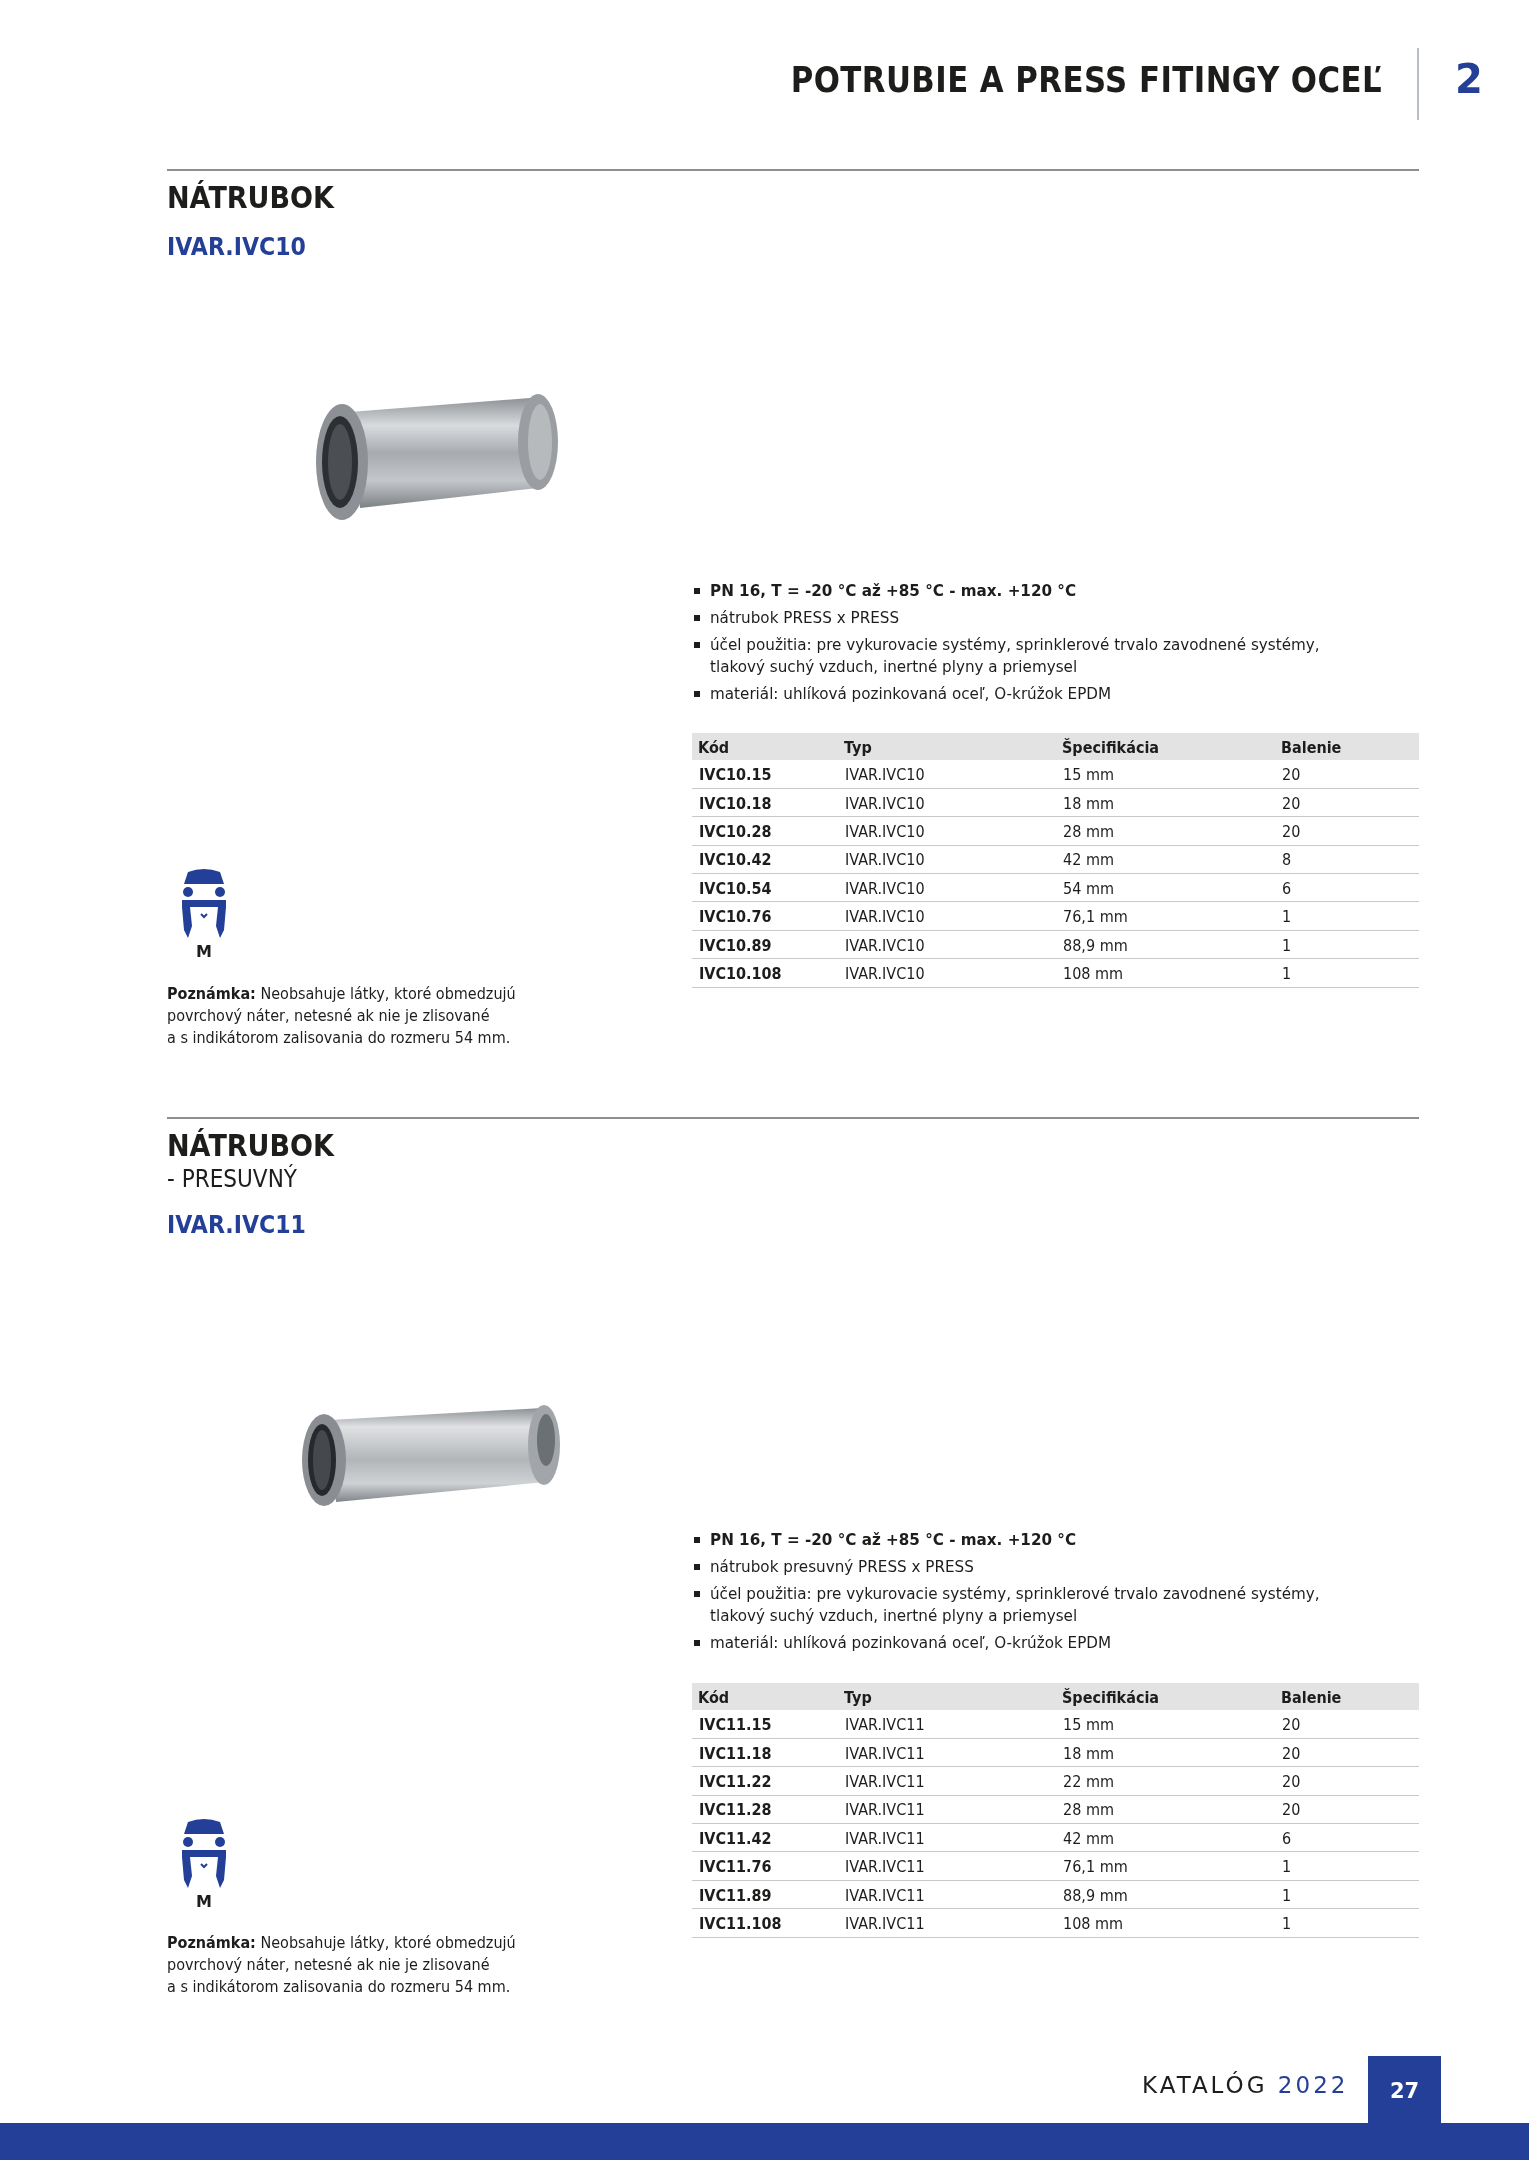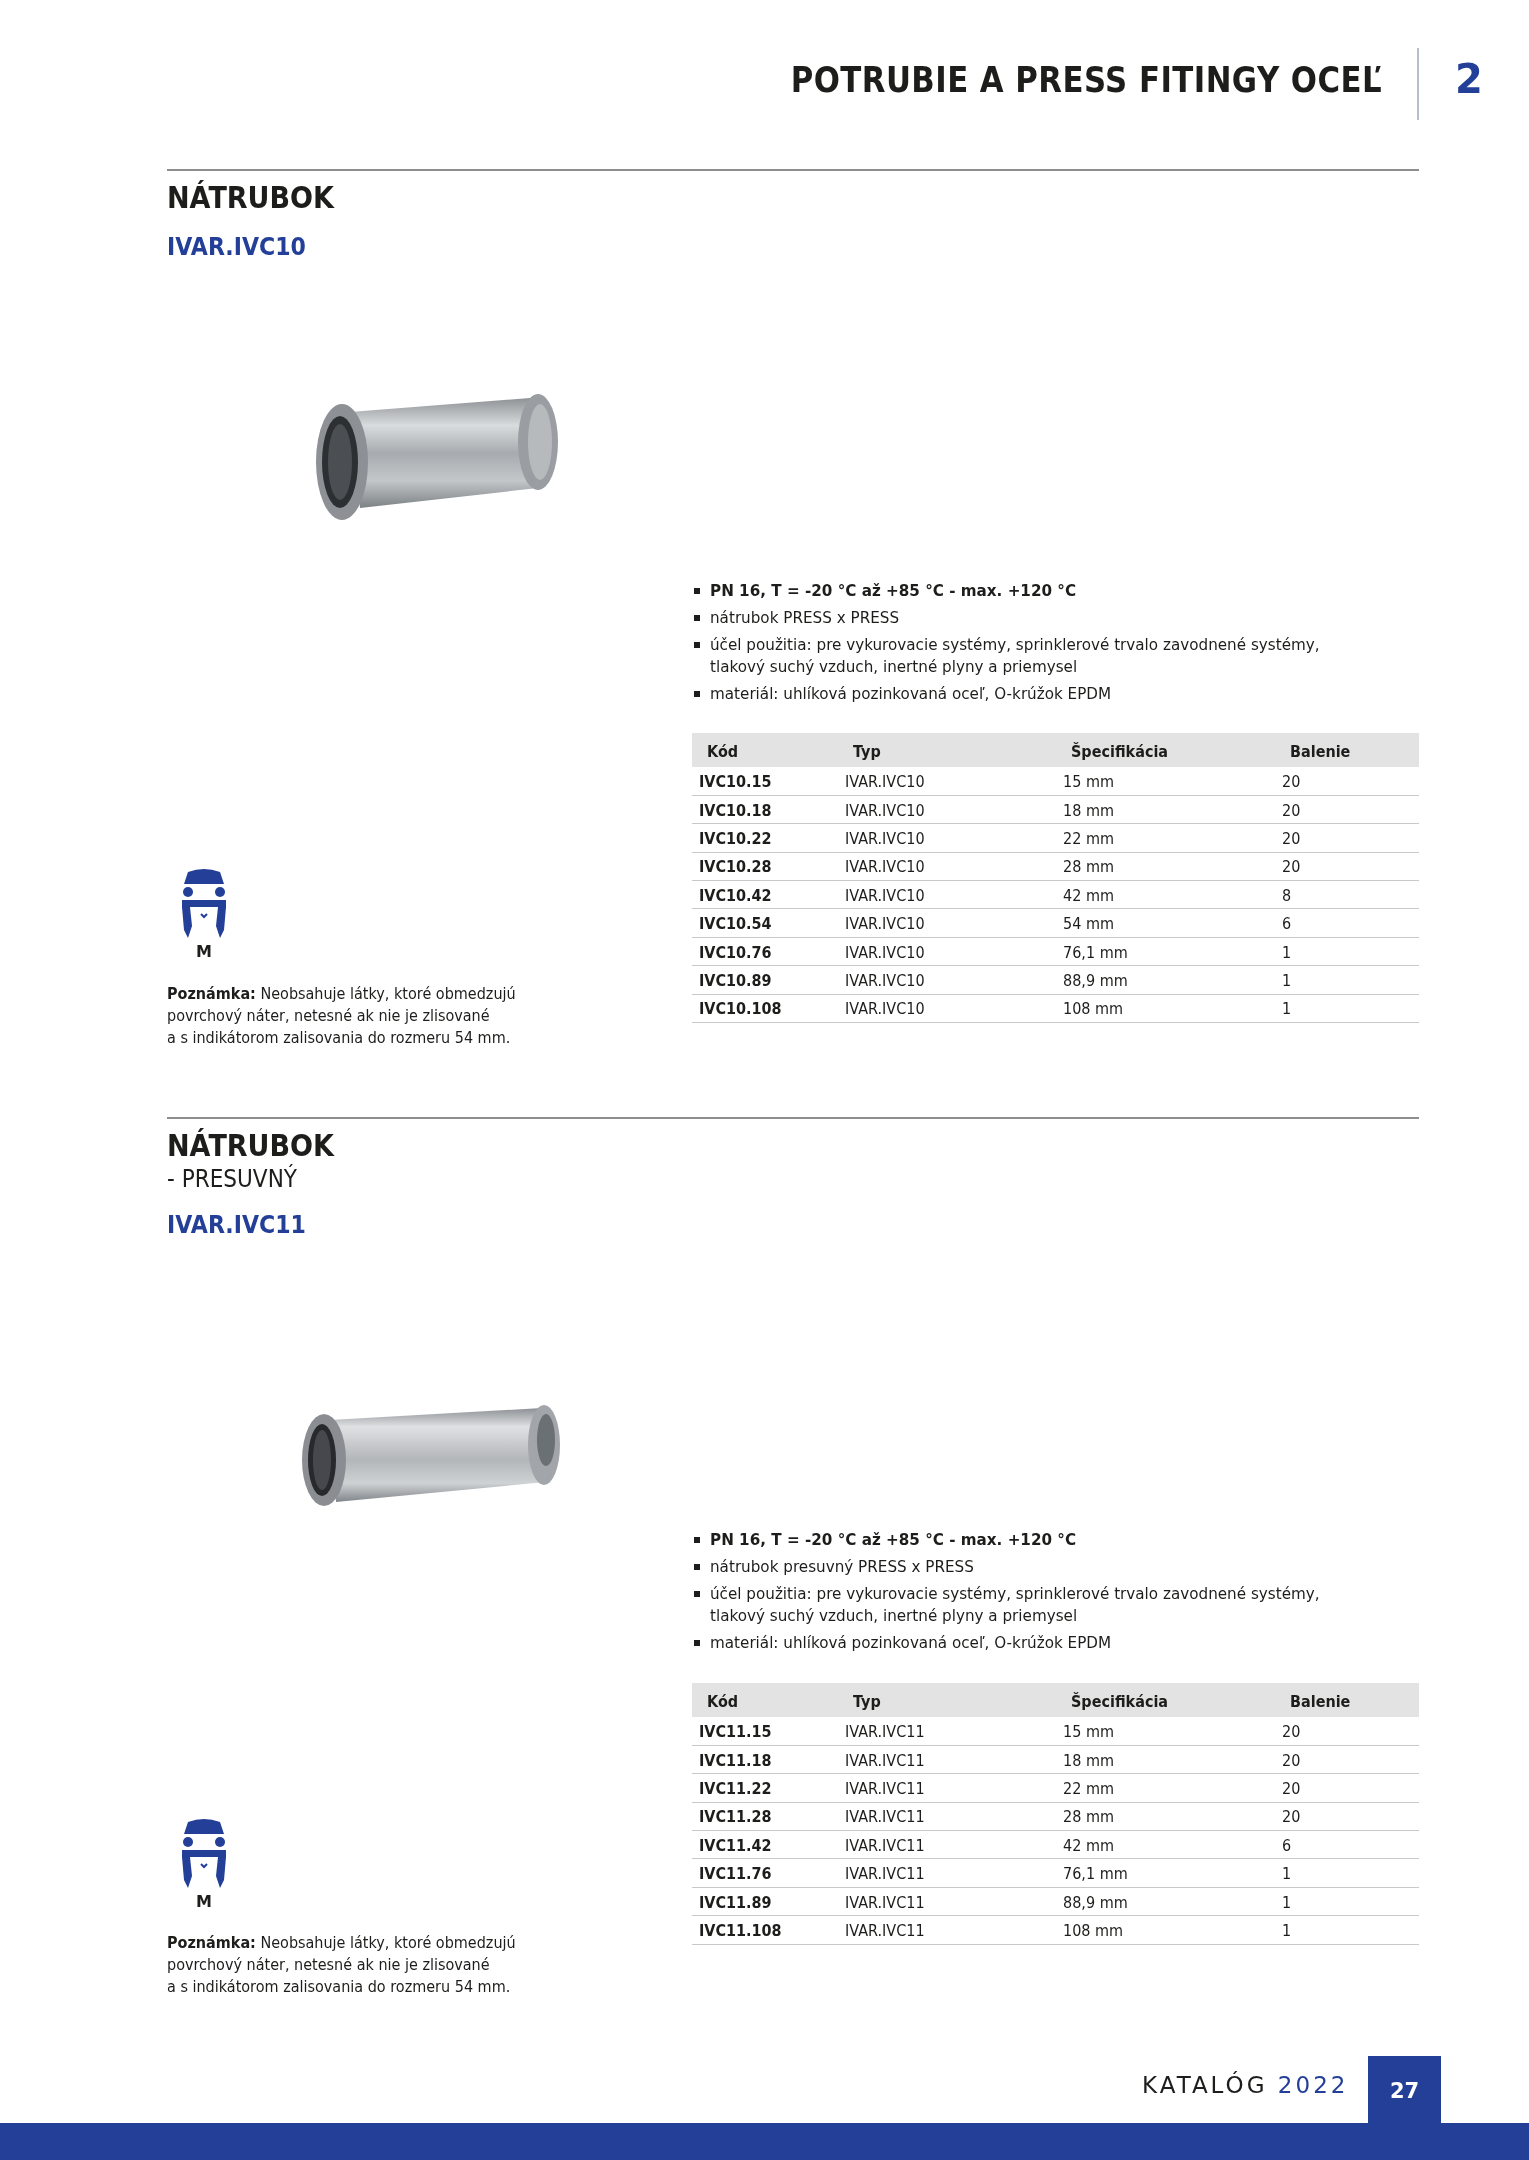--- a/index.html
+++ b/index.html
@@ -52,21 +52,21 @@
       content: ""; position: absolute; left: 2px; top: 8px; width: 6px; height: 6px; background: #1d1d1b;
     }
     .features li.bold { font-weight: 700; }
     .features li span { display: inline-block; transform: scaleX(0.92); transform-origin: left center; white-space: nowrap; }
 
     .spec-table {
       position: absolute; left: 692px; width: 727px; border-collapse: collapse;
       font-family: "DejaVu Sans", sans-serif; font-size: 16px; color: #1d1d1b;
     }
     .spec-table thead tr { background: #e3e3e3; }
-    .spec-table th { text-align: left; font-weight: 700; height: 34px; padding: 2px 15px 0; }
+    .spec-table th { text-align: left; font-weight: 700; height: 27px; padding: 2px 6px 0; }
     .spec-table td { height: 28.4px; padding: 1px 7px 0; border-bottom: 1.5px solid #c9c9c9; }
     .spec-table td.code { font-weight: 700; }
     .spec-table th:nth-child(1), .spec-table td:nth-child(1) { width: 146px; }
     .spec-table th:nth-child(2), .spec-table td:nth-child(2) { width: 218px; }
     .spec-table th:nth-child(3), .spec-table td:nth-child(3) { width: 219px; }
     .cell-text { display: inline-block; transform: scaleX(0.9); transform-origin: left center; white-space: nowrap; }
 
     .press-icon { position: absolute; left: 178px; width: 52px; }
     .press-icon-label {
       position: absolute; left: 196px; font-family: "DejaVu Sans", sans-serif; font-weight: 700; font-size: 16px; color: #1d1d1b;
@@ -143,26 +143,20 @@
         <td><span class="cell-text">15 mm</span></td>
         <td><span class="cell-text">20</span></td>
       </tr>
     <tr>
         <td class="code"><span class="cell-text">IVC10.18</span></td>
         <td><span class="cell-text">IVAR.IVC10</span></td>
         <td><span class="cell-text">18 mm</span></td>
         <td><span class="cell-text">20</span></td>
       </tr>
     <tr>
-        <td class="code"><span class="cell-text">IVC10.22</span></td>
-        <td><span class="cell-text">IVAR.IVC10</span></td>
-        <td><span class="cell-text">22 mm</span></td>
-        <td><span class="cell-text">20</span></td>
-      </tr>
-    <tr>
         <td class="code"><span class="cell-text">IVC10.28</span></td>
         <td><span class="cell-text">IVAR.IVC10</span></td>
         <td><span class="cell-text">28 mm</span></td>
         <td><span class="cell-text">20</span></td>
       </tr>
     <tr>
         <td class="code"><span class="cell-text">IVC10.42</span></td>
         <td><span class="cell-text">IVAR.IVC10</span></td>
         <td><span class="cell-text">42 mm</span></td>
         <td><span class="cell-text">8</span></td>

